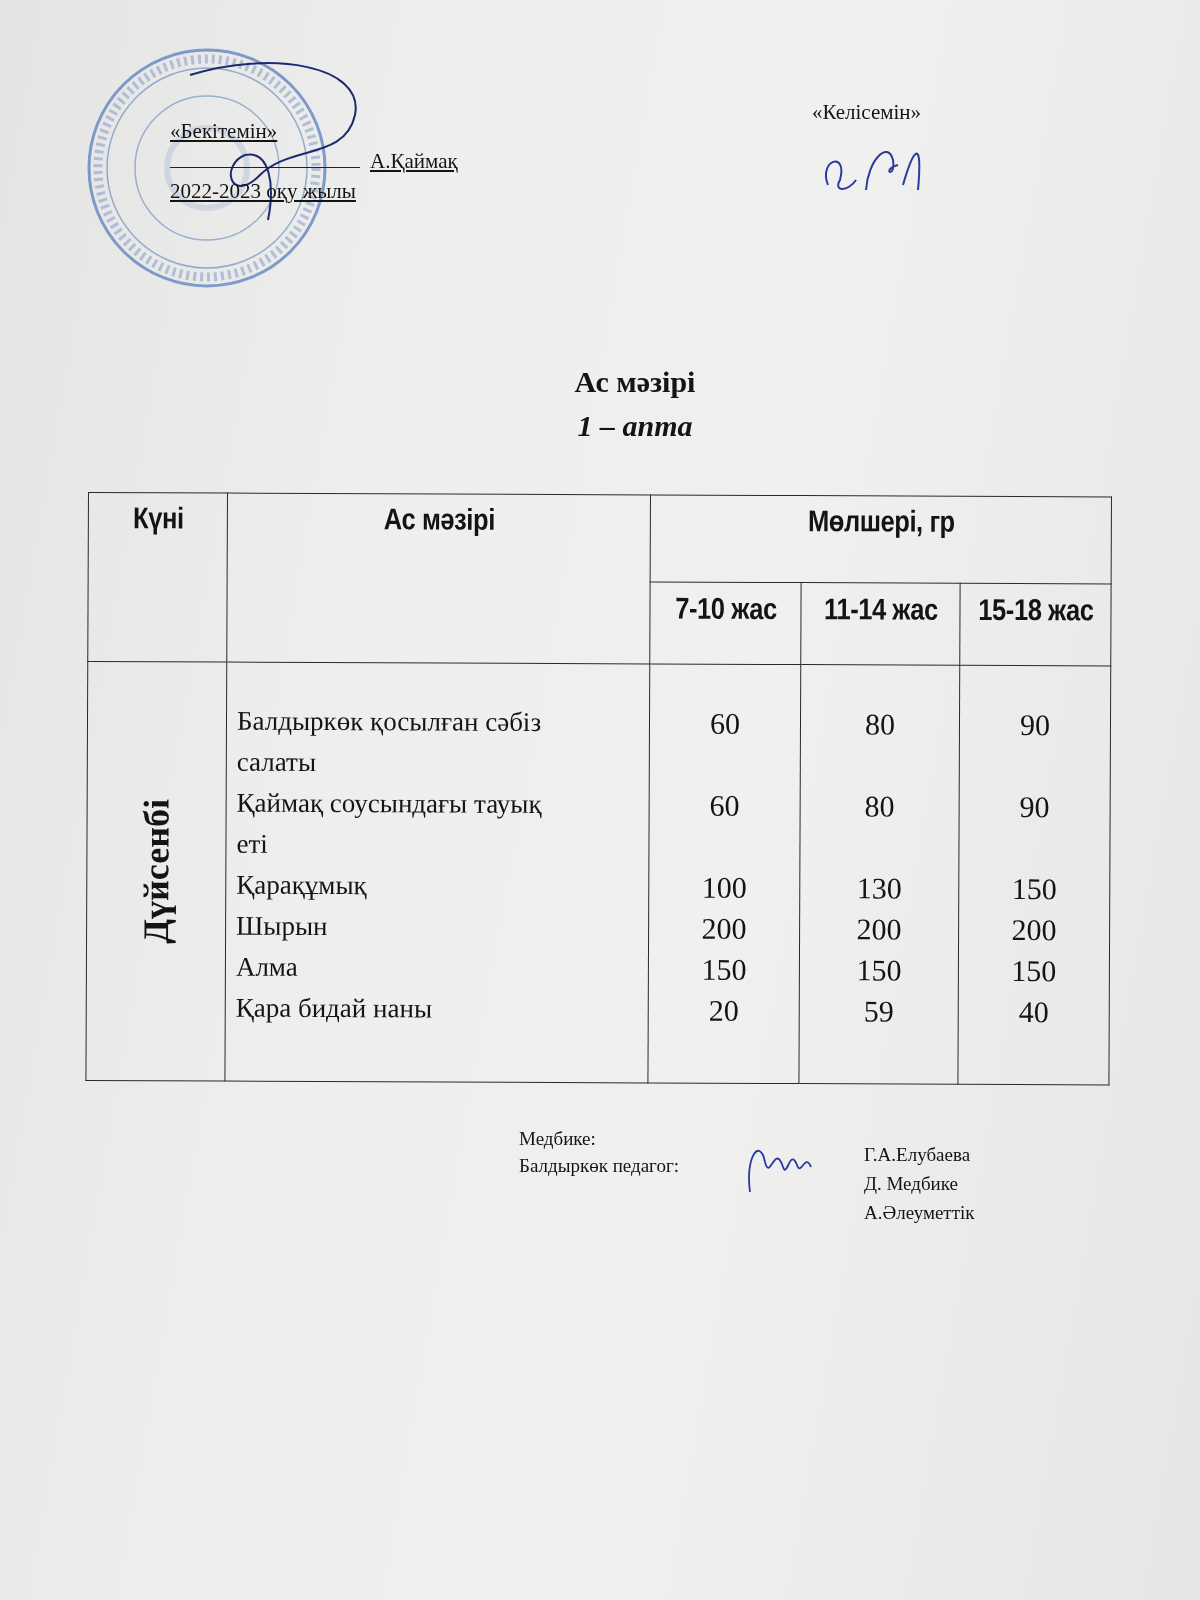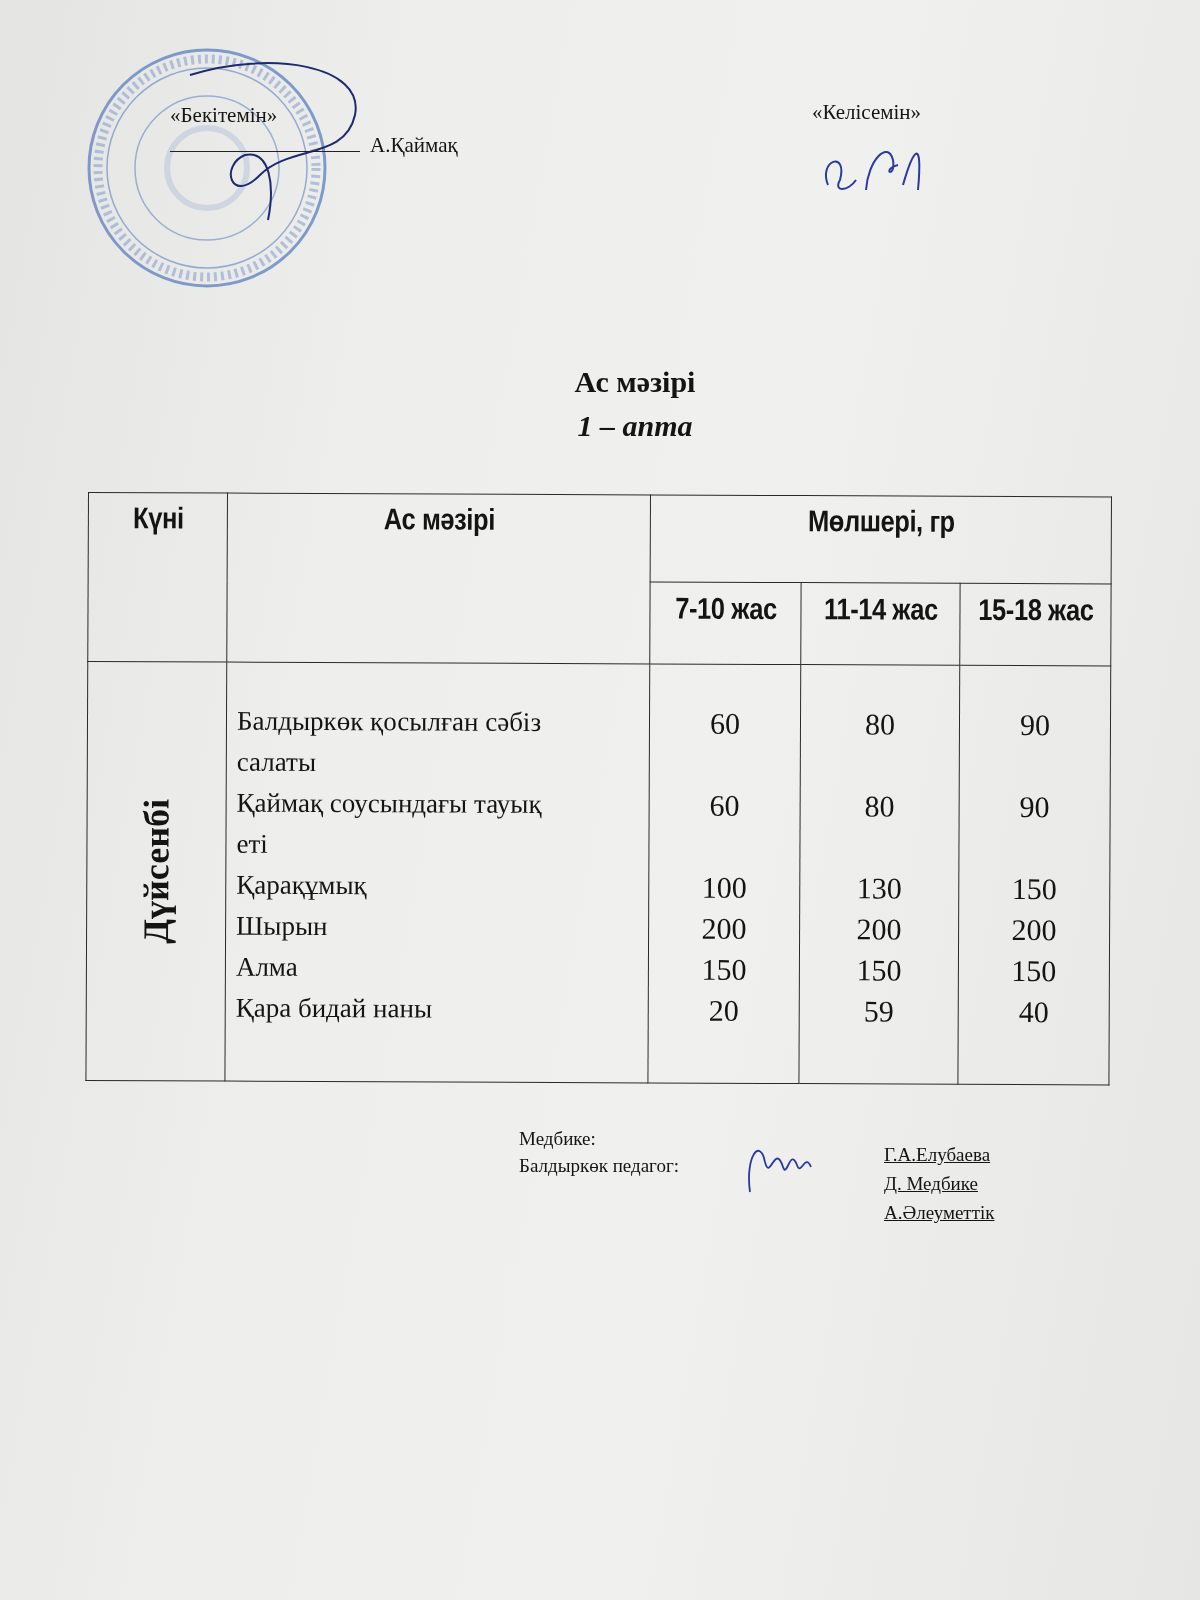--- a/index.html
+++ b/index.html
@@ -4,54 +4,55 @@
 <style>
   html, body { margin:0; padding:0; }
   body {
     width:1200px; height:1600px; position:relative; overflow:hidden;
     background: linear-gradient(100deg, #e4e4e2 0%, #eeeeec 30%, #f0f0ee 60%, #e6e6e4 100%);
     font-family: "Liberation Serif", "DejaVu Serif", serif; color:#141414;
   }
   .abs { position:absolute; }
   .stamp { left:82px; top:40px; width:250px; height:255px; }
   .hdr { font-size:21px; line-height:30px; }
-  .left-hdr { left:170px; top:100px; }
+  .left-hdr { left:170px; top:116px;text-decoration:underline; }
   .left-hdr .line { display:inline-block; width:190px; border-bottom:1.5px solid #222; margin-right:10px; vertical-align:baseline; height:14px; }
   .right-hdr { left:812px; top:97px;text-align:right; }
   .right-hdr .line { display:inline-block; width:135px; border-bottom:1.5px solid #222; margin-right:4px; height:14px; }
   .title { left:0; width:1270px; top:360px; text-align:center; font-weight:bold; font-size:30px; line-height:44px; }
   .title .sub { font-style:italic; }
   table.menu { position:absolute; left:88px; top:492px; border-collapse:collapse; font-size:27px; transform:rotate(0.25deg); transform-origin:top left; }
   table.menu td, table.menu th { border:1.5px solid #2a2a2a; padding:0; vertical-align:top; }
   table.menu th { font-family:"Liberation Sans", sans-serif; font-weight:bold; font-size:30px; letter-spacing:-0.5px; transform:scaleX(0.85); }
   .day-cell { width:138px; height:418px; position:relative; }
   .day-text { position:absolute; left:50%; top:50%; transform:translate(-50%,-50%) rotate(-90deg); font-weight:bold; font-size:36px; white-space:nowrap; }
   .dish-cell { width:412px; padding:38px 0 0 10px !important; font-size:27px; line-height:41px; }
   .num-cell { text-align:center; width:150px; padding-top:38px !important; font-size:30px; line-height:41px; }
   .sig { left:519px; top:1125px; font-size:19px; line-height:27px; }
-  .names { left:884px; top:1140px; font-size:19px; line-height:29px;text-decoration:underline; }
+  .names { left:864px; top:1140px; font-size:19px; line-height:29px; }
   svg.scribble { position:absolute; }
 </style>
 </head>
 <body>
 
 <svg class="abs stamp" viewBox="0 0 250 255">
   <circle cx="125" cy="128" r="118" fill="none" stroke="#5a7fc0" stroke-width="3" opacity="0.75"></circle>
   <circle cx="125" cy="128" r="100" fill="none" stroke="#5a7fc0" stroke-width="1.5" opacity="0.6"></circle>
   <circle cx="125" cy="128" r="72" fill="none" stroke="#5a7fc0" stroke-width="1.5" opacity="0.55"></circle>
   <circle cx="125" cy="128" r="40" fill="none" stroke="#7f9bd0" stroke-width="6" opacity="0.25"></circle>
   <circle cx="125" cy="128" r="109" fill="none" stroke="#6a8ac6" stroke-width="9" stroke-dasharray="3 4" opacity="0.45"></circle>
 </svg>
 <svg class="scribble" style="left:150px;top:55px" width="220" height="180">
   <path d="M40 20 C 120 -5, 215 10, 205 60 C 195 105, 140 90, 110 120 C 80 150, 70 110, 95 100 C 120 95, 125 130, 118 165" fill="none" stroke="#1e2a70" stroke-width="2"></path>
 </svg>
 
 <div class="abs hdr left-hdr">
   <div>«Бекітемін»</div>
   <div><span class="line"></span><span>А.Қаймақ</span></div>
+  <div>2022-2023 оқу жылы</div>
 </div>
 
 <div class="abs hdr right-hdr">
   <div>«Келісемін»</div>
 </div>
 <svg class="scribble" style="left:818px;top:130px" width="120" height="70">
   <path d="M10 55 C 0 30, 30 20, 22 50 C 15 62, 30 62, 38 50 M48 60 C 50 30, 70 10, 75 30 C 78 50, 62 40, 80 35 M85 55 C 95 20, 105 5, 100 60" fill="none" stroke="#2a3aa0" stroke-width="2"></path>
 </svg>
 
 <div class="abs title">

